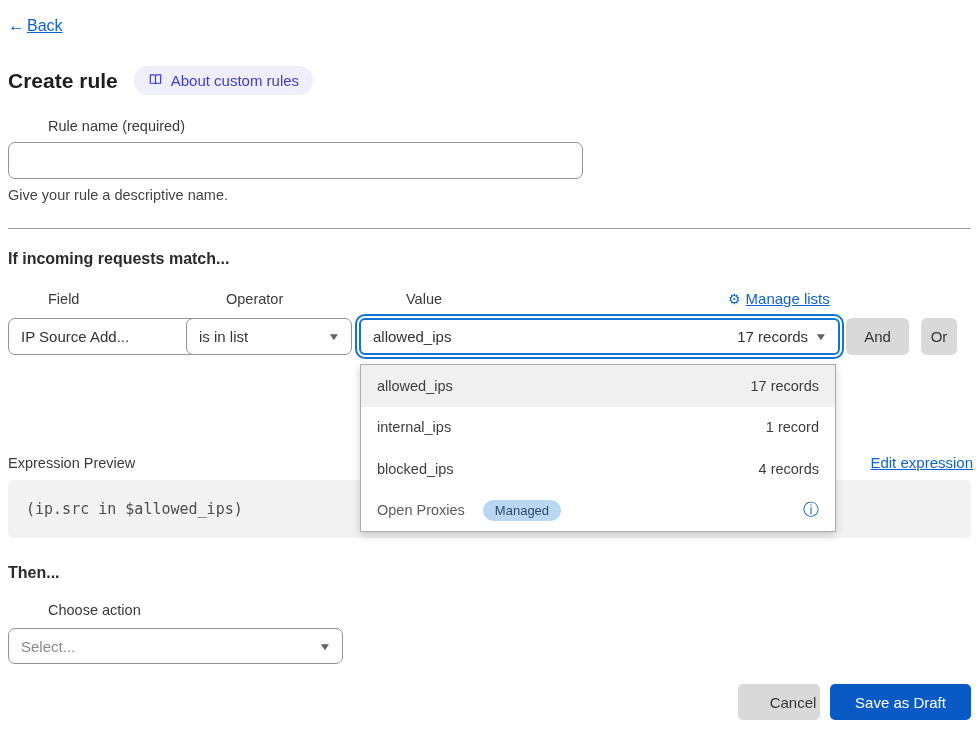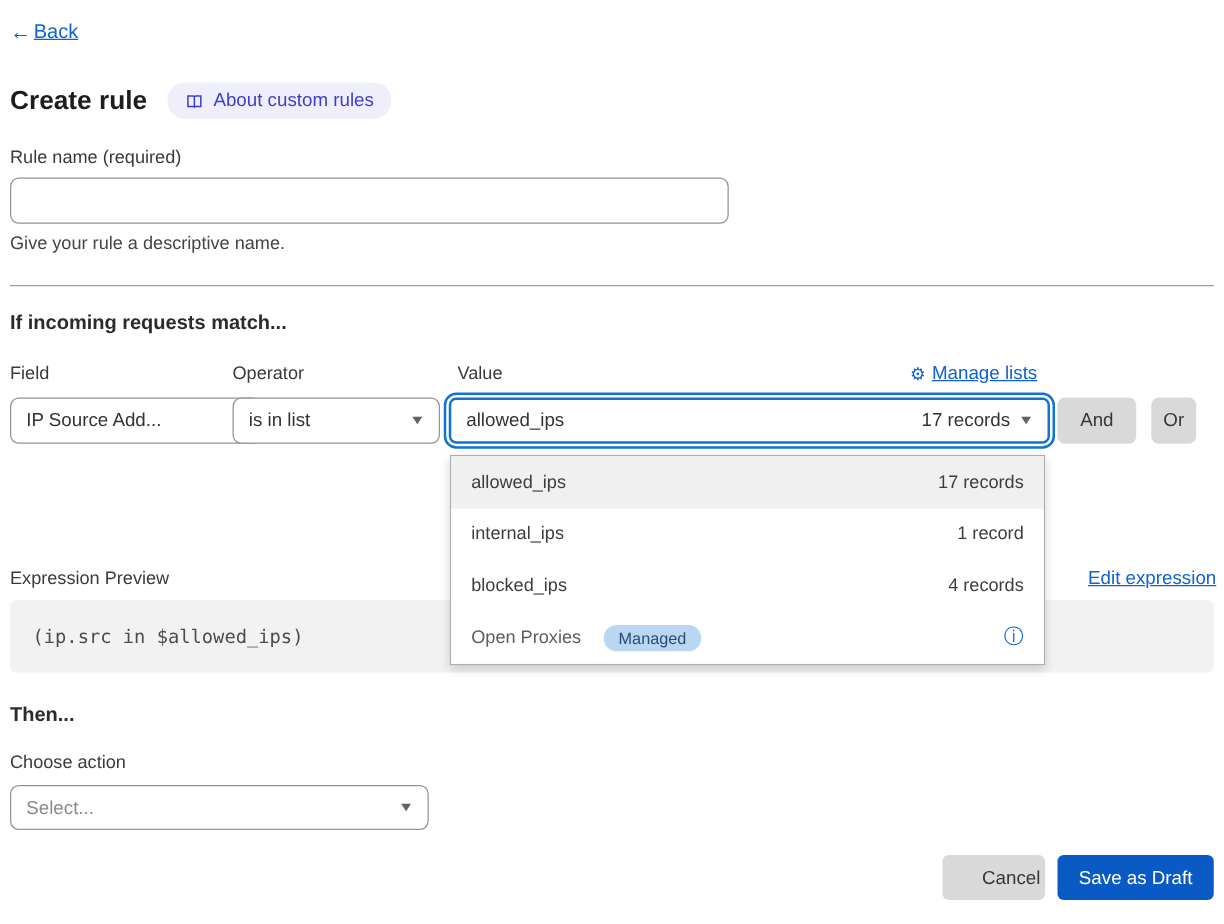--- a/index.html
+++ b/index.html
@@ -13,26 +13,26 @@
   body{font-family:"Liberation Sans", sans-serif;color:#333;}
   .page{position:relative;width:979px;height:739px;background:#fff;overflow:hidden;}
 
   .back-link{position:absolute;left:8px;top:16px;display:flex;align-items:center;gap:2px;
     color:var(--link-blue);font-size:16px;cursor:pointer;text-decoration:none;}
   .back-link .arrow{font-size:17px;text-decoration:none;}
   .back-link .back-text{text-decoration:underline;}
 
   .title-row{position:absolute;left:8px;top:66px;display:flex;align-items:center;gap:16px;}
   .page-title{font-size:21px;font-weight:bold;color:#1d1d1d;}
-  .about-pill{display:flex;align-items:flex-end;gap:8px;background:var(--pill-bg);color:var(--pill-text);
+  .about-pill{display:flex;align-items:flex-start;gap:8px;background:var(--pill-bg);color:var(--pill-text);
     font-size:15px;padding:6px 14px;border-radius:14px;cursor:pointer;}
   .book-icon{display:inline-flex;width:15px;height:15px;}
   .book-icon svg{width:100%;height:100%;stroke:var(--pill-text);fill:none;stroke-width:1.3;}
 
-  .field-label{font-size:14.5px;color:#3a3a3a;}
+  .field-label{font-size:14.5px;color:#3a3a3a;margin-left:40px;}
   .lbl-rule-name{position:absolute;left:8px;top:118px;}
   .rule-name-input{position:absolute;left:8px;top:142px;width:575px;height:37px;
     border:1px solid var(--border);border-radius:7px;font-size:14.5px;padding:0 12px;
     font-family:"Liberation Sans",sans-serif;color:#333;outline:none;background:#fff;}
   .helper-text{position:absolute;left:8px;top:187px;font-size:14.5px;color:#444;}
 
   .divider{position:absolute;left:8px;right:8px;top:228px;height:1px;background:var(--divider);}
 
   .section-heading{font-size:16px;font-weight:bold;color:#2b2b2b;}
   .match-heading{position:absolute;left:8px;top:250px;}
@@ -87,21 +87,21 @@
   .then-heading{position:absolute;left:8px;top:564px;}
   .lbl-action{position:absolute;left:8px;top:602px;}
   .action-select{left:8px;top:628px;width:335px;height:36px;}
   .action-placeholder{color:#8a8a8a;font-size:15px;}
 
   .footer-buttons{position:absolute;right:8px;top:684px;display:flex;gap:10px;}
   .footer-buttons button{height:36px;border:none;border-radius:5px;font-size:15px;cursor:pointer;
     font-family:"Liberation Sans",sans-serif;}
   .cancel-button{width:82px;background:var(--gray-button-bg);color:#363636;padding-left:28px;}
   .primary-button{background:var(--button-blue);color:#fff;}
-  .save-draft-button{width:125px;}
+  .save-draft-button{width:141px;}
   .deploy-button{width:84px;}
 </style>
 </head>
 <body>
 
 <div class="page">
 
   <a class="back-link">
     <span class="arrow">←</span>
       <span class="back-text">Back</span>

